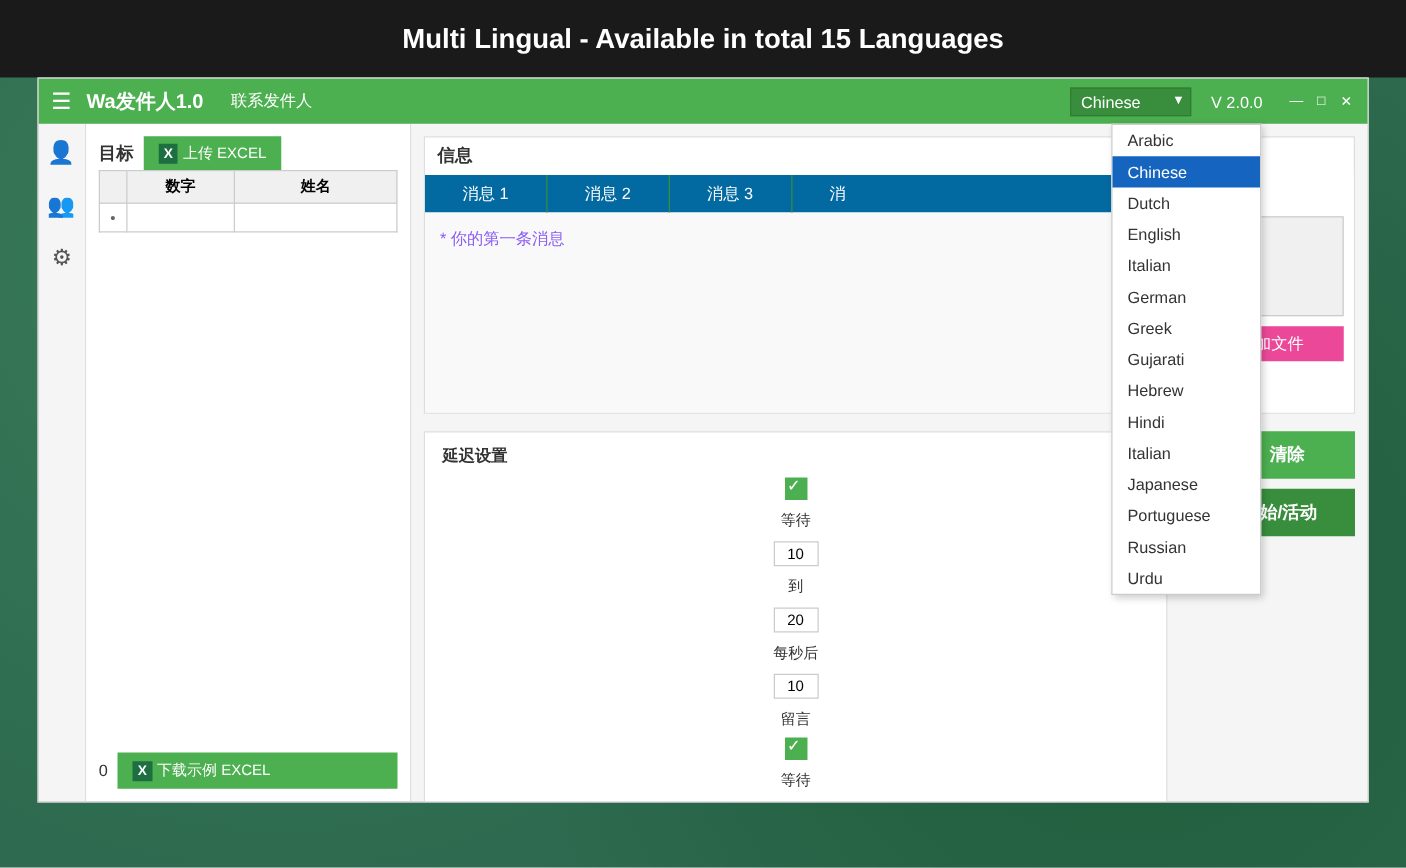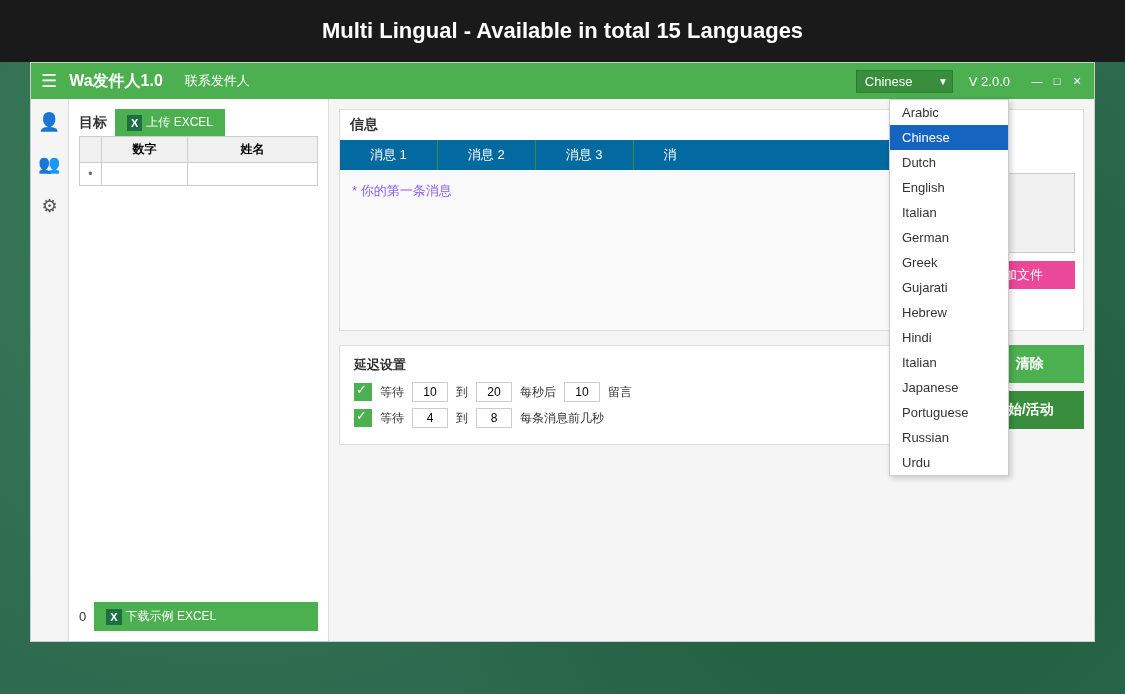--- a/index.html
+++ b/index.html
@@ -330,20 +330,21 @@
       font-size: 13px;
       font-weight: bold;
       color: #333;
       margin-bottom: 8px;
     }
     .delay-row {
       display: flex;
       align-items: center;
       gap: 8px;
       margin-bottom: 6px;
+      flex-direction: column;
     }
     .delay-text {
       font-size: 12px;
       color: #333;
     }
     .delay-input {
       width: 36px;
       border: 1px solid #ccc;
       padding: 2px 4px;
       font-size: 12px;

